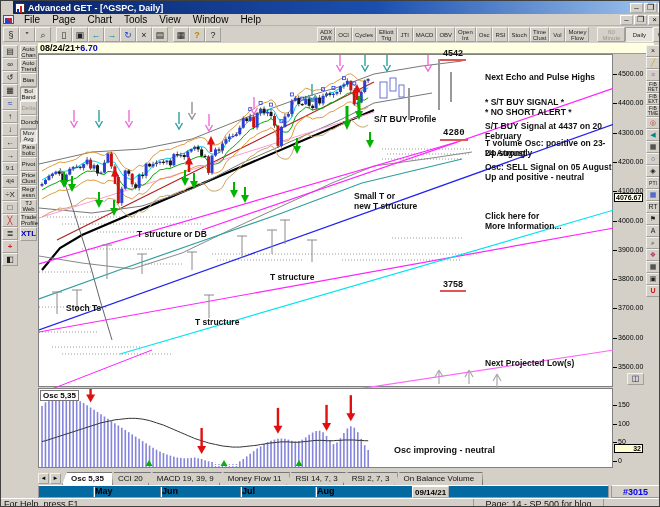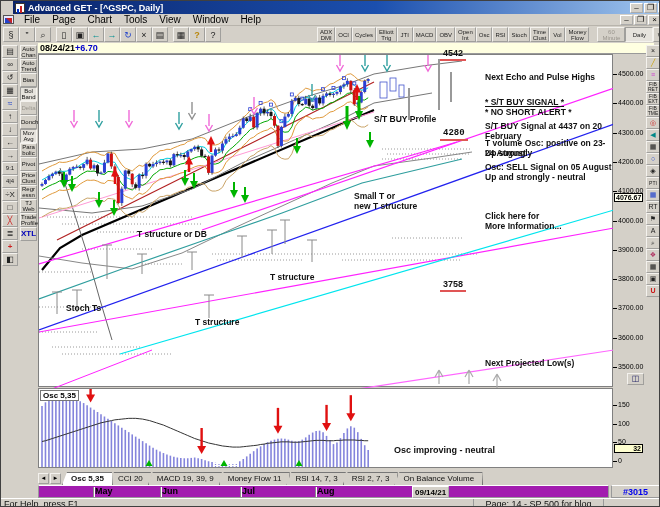--- a/index.html
+++ b/index.html
@@ -82,21 +82,21 @@
     background:#d4d0c8; border:1px outset #f4f2ee; font-size:8px; line-height:10px; text-align:center; color:#226; }
   
   #tabsrow { position:absolute; left:37px; top:468px; width:575px; height:16px; display:flex; align-items:flex-end; }
   .tscroll { width:11px; height:11px; font-size:6px; line-height:9px; text-align:center;
     background:#d4d0c8; border:1px outset #f4f2ee; margin-right:1px; margin-bottom:1px; }
   .tab { height:13px; padding:0 8px; font-size:8px; line-height:12px; background:#d4d0c8;
     border:1px solid #777; border-bottom:none; color:#111; margin-left:-4px;
     clip-path:polygon(5px 0, calc(100% - 1px) 0, 100% 100%, 0 100%); }
   .tab.active { background:#fff; z-index:2; font-weight:bold; }
   
-  #dateaxis { position:absolute; left:37px; top:484px; width:571px; height:13px; background:#a21caf;
+  #dateaxis { position:absolute; left:37px; top:484px; width:571px; height:13px; background:#0369a1;
     border:1px solid #999; border-top-color:#fff; }
   .month { position:absolute; top:0; font-size:9px; font-weight:bold; color:#000; }
   .mdiv { position:absolute; top:1px; width:1px; height:10px; background:#8a8a8a; box-shadow:1px 0 0 #fff; }
   #cursordate { position:absolute; top:0; font-size:8px; font-weight:bold; background:#d4d0c8;
     border:1px outset #fff; padding:0 2px; height:12px; line-height:11px; }
   #barcount { position:absolute; left:610px; top:484px; width:49px; height:13px; background:#d4d0c8;
     border:1px solid #999; border-top-color:#fff; color:#0000ee; font-weight:bold; font-size:9px;
     text-align:center; line-height:12px; }
   
   #statusbar { position:absolute; left:0; top:497px; width:660px; height:10px; background:#d4d0c8;
@@ -657,27 +657,27 @@
         <line x1="385" y1="52" x2="385" y2="64" stroke="#30a0a0" stroke-width="1.4"></line>
         <path d="M 381.5 63 L 385 69 L 388.5 63" fill="none" stroke="#30a0a0" stroke-width="1.4"></path>
         <line x1="426" y1="52" x2="426" y2="64" stroke="#f06ad8" stroke-width="1.4"></line>
         <path d="M 422.5 63 L 426 69 L 429.5 63" fill="none" stroke="#f06ad8" stroke-width="1.4"></path>
         <path d="M 437 368 L 433 375 M 437 368 L 441 375 M 437 368 V 382" fill="none" stroke="#aaa" stroke-width="1.2"></path>
         <path d="M 467 368 L 463 375 M 467 368 L 471 375 M 467 368 V 382" fill="none" stroke="#aaa" stroke-width="1.2"></path>
         <path d="M 495 372 L 491 379 M 495 372 L 499 379 M 495 372 V 386" fill="none" stroke="#aaa" stroke-width="1.2"></path>
       </svg>
     <div id="plot-annos">
         <div class="anno" style="left: 446px; top: 17px;">Next Echo and Pulse Highs</div>
-        <div class="anno" style="left: 446px; top: 42px; text-decoration: underline;">* S/T BUY SIGNAL *</div>
+        <div class="anno" style="left: 446px; top: 42px;">* S/T BUY SIGNAL *</div>
         <div class="anno" style="left: 446px; top: 52px;">* NO SHORT ALERT *</div>
         <div class="anno" style="left: 446px; top: 66px;">S/T BUY Signal at 4437 on 20 February</div>
         <div class="anno" style="left: 446px; top: 83px;">T volume Osc: positive on 23-24 August</div>
         <div class="anno" style="left: 446px; top: 93px;">Up strongly</div>
         <div class="anno" style="left: 446px; top: 107px;">Osc: SELL Signal on 05 August</div>
-        <div class="anno" style="left: 446px; top: 117px;">Up and strongly - neutral</div>
+        <div class="anno" style="left: 446px; top: 117px;">Up and positive - neutral</div>
         <div class="anno" style="left: 446px; top: 156px;">Click here for
 More Information...</div>
         <div class="anno" style="left: 446px; top: 303px;">Next Projected Low(s)</div>
         <div class="anno" style="left: 335px; top: 59px;">S/T BUY Profile</div>
         <div class="anno" style="left: 315px; top: 136px;">Small T or
 new T structure</div>
         <div class="anno" style="left: 98px; top: 174px;">T structure or DB</div>
         <div class="anno" style="left: 27px; top: 248px;">Stoch Ts</div>
         <div class="anno" style="left: 231px; top: 217px;">T structure</div>
         <div class="anno" style="left: 156px; top: 262px;">T structure</div>

